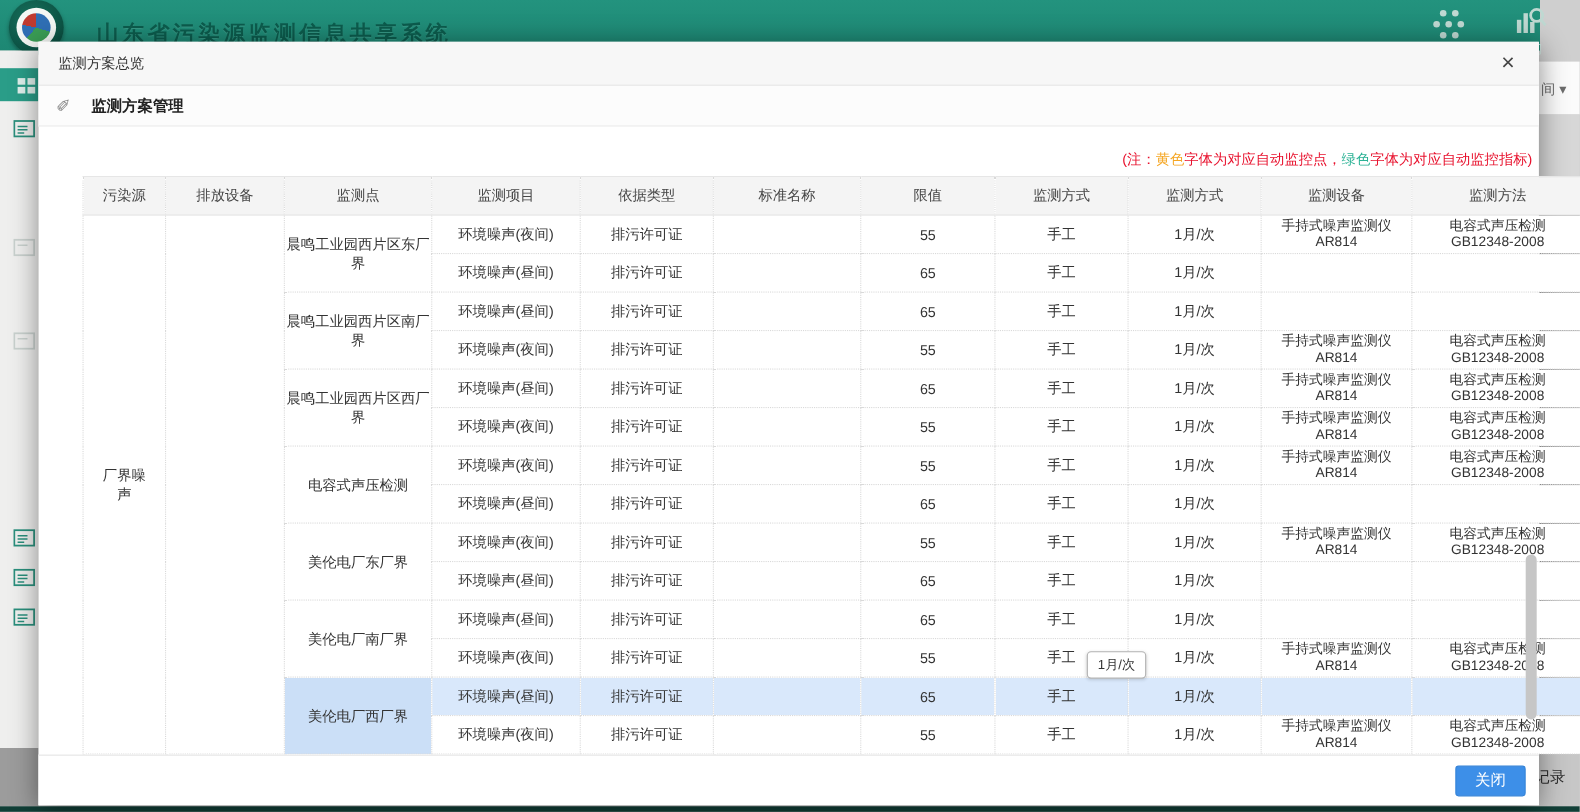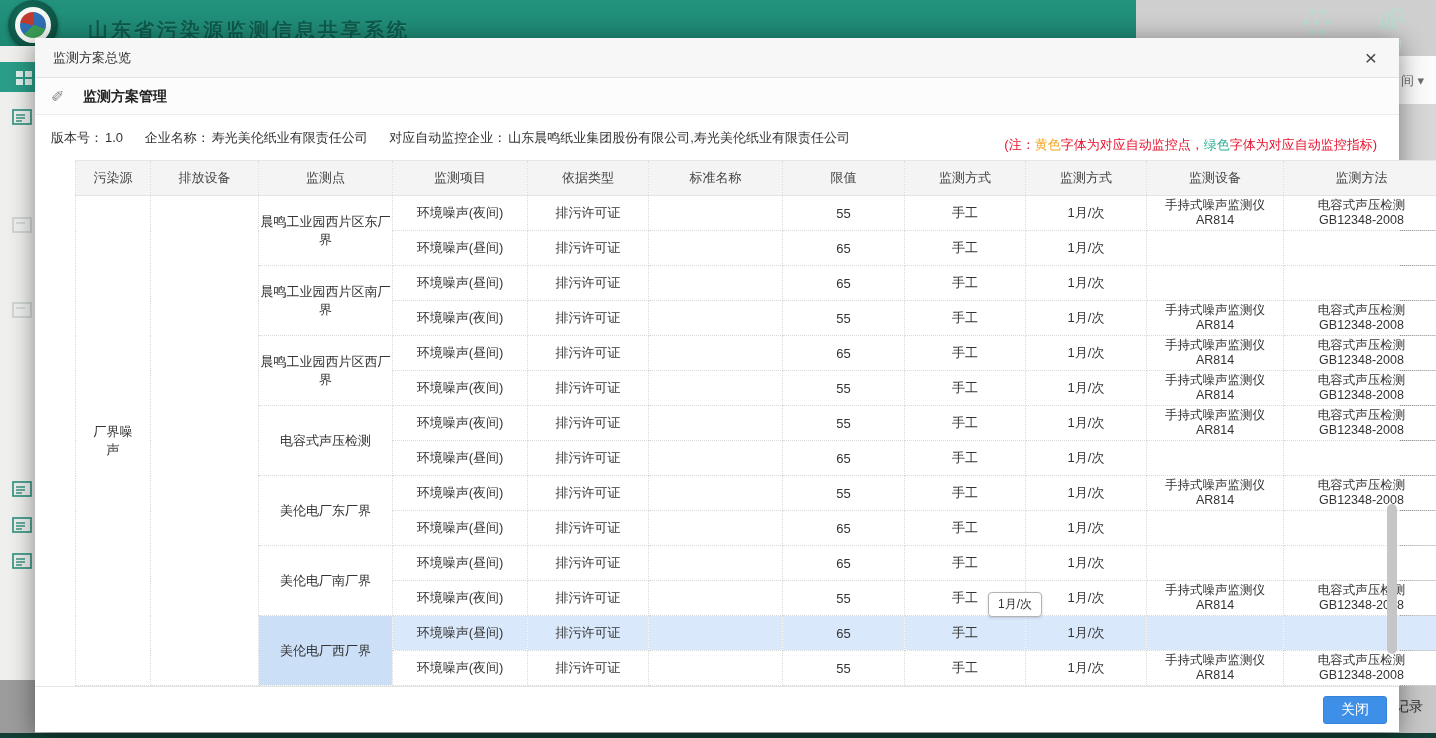--- a/index.html
+++ b/index.html
@@ -1,20 +1,20 @@
 <!DOCTYPE html>
 <html><head>
 <meta charset="utf-8">
 <style>
   * { margin:0; padding:0; box-sizing:border-box; }
   html,body { width:1436px; height:738px; overflow:hidden;
     font-family:"Liberation Sans","DejaVu Sans",sans-serif; background:#cfcfcf; }
 
   
-  .topbar { position:absolute; left:0; top:0; width:1136px; height:46px;
+  .topbar { position:absolute; left:0; top:0; width:1400px; height:46px;
     background:linear-gradient(#23937e,#1d8773); z-index:1; }
   .logo { position:absolute; left:8px; top:0; width:50px; height:50px; border-radius:50%;
     background:radial-gradient(circle at 40% 35%, #17705c, #0b4f41 75%);
     box-shadow:0 2px 4px rgba(0,0,0,.35); }
   .logo .ring { position:absolute; left:7px; top:7px; width:36px; height:36px; border-radius:50%;
     background:#f4f7f4; }
   .logo .globe { position:absolute; left:12px; top:12px; width:26px; height:26px; border-radius:50%;
     background:conic-gradient(#2f6fb5 0 30%, #3a9d55 30% 62%, #2f6fb5 62% 78%, #c03a30 78% 100%); }
   .app-title { position:absolute; left:88px; top:17px; font-size:20px; font-weight:bold;
     color:#0c5c4d; letter-spacing:3px; text-shadow:0 1px 1px rgba(255,255,255,.12); }
@@ -48,21 +48,21 @@
   .modal-close { position:absolute; right:16px; top:8px; width:24px; height:24px; line-height:24px;
     text-align:center; font-size:21px; color:#444; cursor:pointer; }
   .section-row { position:relative; height:37px; background:#fcfcfc; border-bottom:1px solid #ececec; }
   .pen-icon { position:absolute; left:16px; top:9px; font-size:16px; color:#888;
     transform:rotate(0deg); font-style:italic; }
   .section-title { position:absolute; left:48px; top:10px; font-size:14px; font-weight:bold; color:#222; }
   .info-row { position:relative; height:45px; }
   .info-left { position:absolute; left:16px; top:14px; font-size:13px; color:#333; }
   .info-left span { margin-right:2px; }
   .info-gap { display:inline-block; width:14px; }
-  .note-right { position:absolute; right:22px; top:21px; font-size:13px; color:#e8112d; }
+  .note-right { position:absolute; right:6px; top:21px; font-size:13px; color:#e8112d; }
   .note-right .yellow { color:#f5a623; }
   .note-right .green { color:#2bb295; }
 
   
   .table-wrap { position:absolute; left:0; top:122px; width:1435px; height:526px; overflow:hidden;padding-left:40px; }
   table { border-collapse:collapse; table-layout:fixed; width:1364px; }
   th, td { border:1px dotted #d9d9d9; text-align:center; vertical-align:middle;
     font-size:13px; color:#333; overflow:hidden; }
   th { height:35px; background:#f4f4f4; font-weight:normal; color:#454545;
     border-top:1px solid #e6e6e6; border-bottom:1px solid #e3e3e3; }
@@ -172,25 +172,20 @@
     <div class="modal-title">监测方案总览</div>
     <div class="modal-close">×</div>
   </div>
 
   <div class="section-row">
     <span class="pen-icon">✐</span>
     <span class="section-title">监测方案管理</span>
   </div>
 
   <div class="info-row">
-    <div class="info-left">
-      <span>版本号：</span><span>1.0</span><span class="info-gap"></span>
-      <span>企业名称：</span><span>寿光美伦纸业有限责任公司</span><span class="info-gap"></span>
-      <span>对应自动监控企业：</span><span>山东晨鸣纸业集团股份有限公司,寿光美伦纸业有限责任公司</span>
-    </div>
     <div class="note-right">
       <span>(注：</span><span class="yellow">黄色</span><span>字体为对应自动监控点，</span><span class="green">绿色</span><span>字体为对应自动监控指标)</span>
     </div>
   </div>
 
   <div class="table-wrap">
     <table>
       <colgroup>
           <col style="width: 75px;">
           <col style="width: 108px;">

